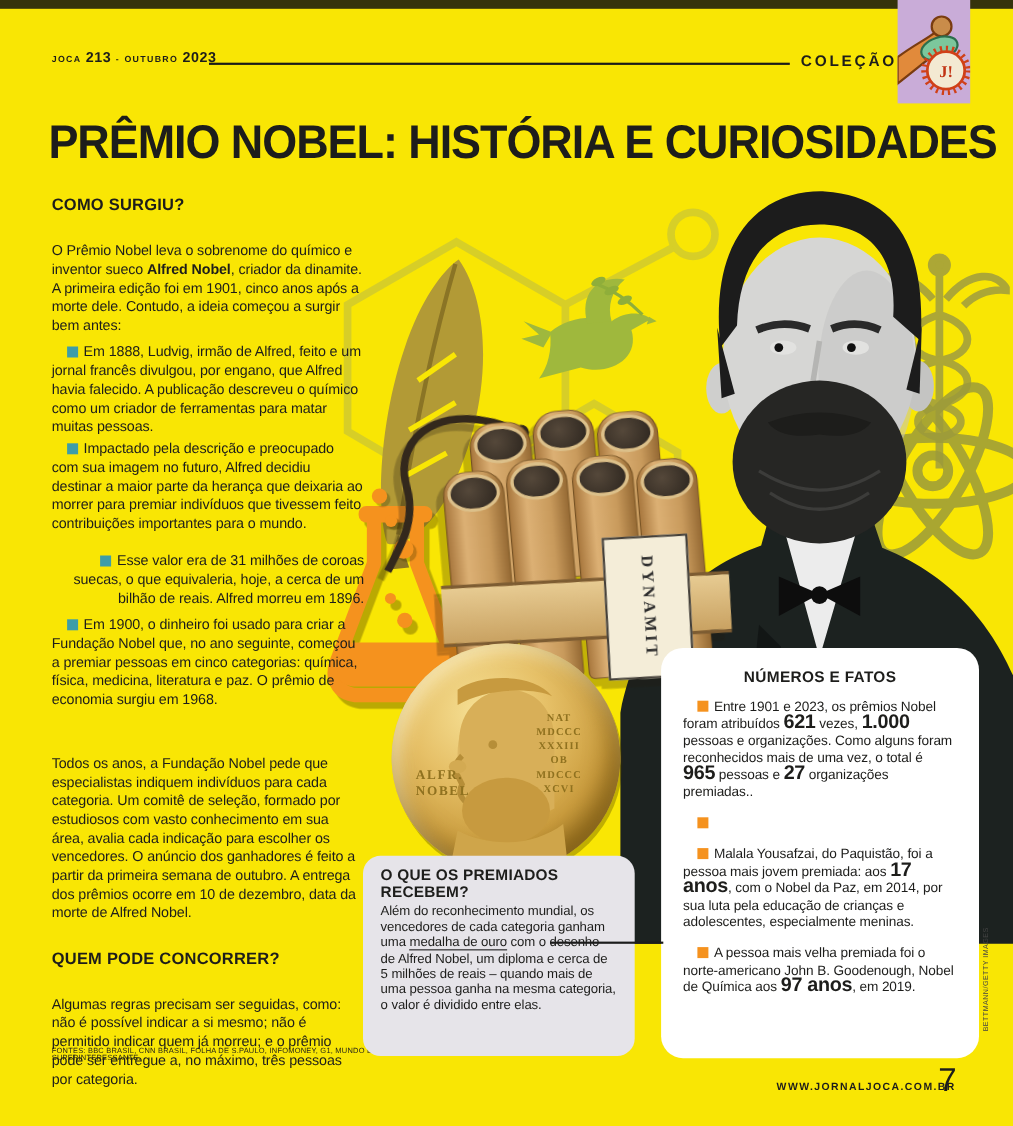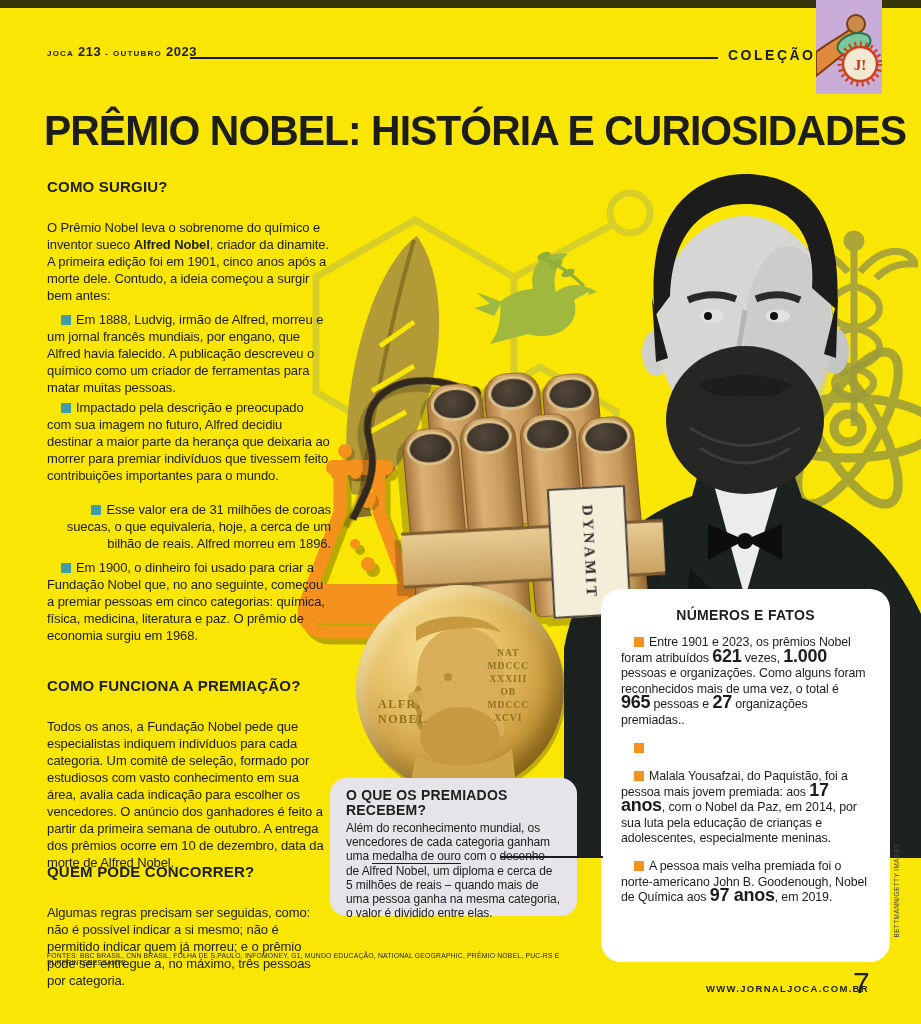--- a/index.html
+++ b/index.html
@@ -55,21 +55,21 @@
 
   
   .medal{left:356px;top:585px;width:208px;height:208px;border-radius:50%;z-index:6;
      background:radial-gradient(circle at 38% 30%,#f6e095 0%,#e6c067 32%,#cb9d3e 62%,#a87e26 85%,#8a651b 100%);
      box-shadow:inset -8px -12px 22px rgba(90,60,0,.55),inset 6px 8px 16px rgba(255,243,195,.8),2px 4px 0 rgba(60,45,0,.3);}
   .medal .mtx{position:absolute;color:#8f711f;font-family:"Liberation Serif",serif;font-weight:bold;}
   .m-left{left:22px;top:112px;font-size:12px;letter-spacing:1.5px;line-height:15px;}
   .m-right{right:35px;top:62px;font-size:9.5px;letter-spacing:1px;line-height:13px;text-align:center;}
 
   
-  .greybox{left:330px;top:778px;width:247px;height:138px;background:#E6E4E9;border-radius:16px;
+  .greybox{left:330px;top:778px;width:247px;height:182px;background:#E6E4E9;border-radius:16px;
            padding:10px 16px;box-sizing:border-box;z-index:7;}
   .greybox h3{margin:0;font-size:14px;line-height:14.5px;letter-spacing:.2px;}
   .greybox p{margin:4px 0 0;font-size:12px;line-height:14.2px;letter-spacing:-.1px;}
   .u{border-bottom:1.5px solid #1c1c1c;}
   .leader{left:500px;top:856px;width:103px;height:1.5px;background:#1c1c1c;z-index:7;}
 
   
   .card{left:601px;top:589px;width:289px;height:373px;background:#fff;border-radius:20px;
         padding:18px 20px;box-sizing:border-box;z-index:5;}
   .card h3{margin:0;font-size:14px;letter-spacing:.3px;text-align:center;}
@@ -283,27 +283,26 @@
       <div>OB</div>
       <div>MDCCC</div>
       <div>XCVI</div>
     </div>
   </div>
 
   <div class="abs col" style="top:162px;">
     <div class="sec-h">COMO SURGIU?</div>
     <div class="bodytx"><span>O Prêmio Nobel leva o sobrenome do químico e inventor sueco </span><span class="b">Alfred Nobel</span><span>, criador da dinamite. A primeira edição foi em 1901, cinco anos após a morte dele. Contudo, a ideia começou a surgir bem antes:</span></div>
   </div>
-  <div class="abs col bodytx hang" style="top:287px;"><span class="bullet-sq"></span><span>Em 1888, Ludvig, irmão de Alfred, morreu e um jornal francês mundiais, por engano, que Alfred havia falecido. A publicação descreveu o químico como um criador de ferramentas para matar muitas pessoas.</span></div>
+  <div class="abs col bodytx hang" style="top:287px;"><span class="bullet-sq"></span><span>Em 1888, Ludvig, irmão de Alfred, feito e um jornal francês divulgou, por engano, que Alfred havia falecido. A publicação descreveu o químico como um criador de ferramentas para matar muitas pessoas.</span></div>
   <div class="abs col bodytx hang" style="top:375px;"><span class="bullet-sq"></span><span>Impactado pela descrição e preocupado com sua imagem no futuro, Alfred decidiu destinar a maior parte da herança que deixaria ao morrer para premiar indivíduos que tivessem feito contribuições importantes para o mundo.</span></div>
   <div class="abs col bodytx hang" style="top:477px;text-align:right;"><span class="bullet-sq"></span><span>Esse valor era de 31 milhões de coroas suecas, o que equivaleria, hoje, a cerca de um bilhão de reais. Alfred morreu em 1896.</span></div>
   <div class="abs col bodytx hang" style="top:535px;"><span class="bullet-sq"></span><span>Em 1900, o dinheiro foi usado para criar a Fundação Nobel que, no ano seguinte, começou a premiar pessoas em cinco categorias: química, física, medicina, literatura e paz. O prêmio de economia surgiu em 1968.</span></div>
 
   <div class="abs col" style="top:661px;">
-    <div class="sec-h">COMO FUNCIONA A PREMIAÇÃO?</div>
     <div class="bodytx">Todos os anos, a Fundação Nobel pede que especialistas indiquem indivíduos para cada categoria. Um comitê de seleção, formado por estudiosos com vasto conhecimento em sua área, avalia cada indicação para escolher os vencedores. O anúncio dos ganhadores é feito a partir da primeira semana de outubro. A entrega dos prêmios ocorre em 10 de dezembro, data da morte de Alfred Nobel.</div>
   </div>
 
   <div class="abs col" style="top:847px;">
     <div class="sec-h">QUEM PODE CONCORRER?</div>
     <div class="bodytx">Algumas regras precisam ser seguidas, como: não é possível indicar a si mesmo; não é permitido indicar quem já morreu; e o prêmio pode ser entregue a, no máximo, três pessoas por categoria.</div>
   </div>
 
   <div class="abs fontes">FONTES: BBC BRASIL, CNN BRASIL, FOLHA DE S.PAULO, INFOMONEY, G1, MUNDO EDUCAÇÃO, NATIONAL GEOGRAPHIC, PRÊMIO NOBEL, PUC-RS E SUPERINTERESSANTE.</div>
 

